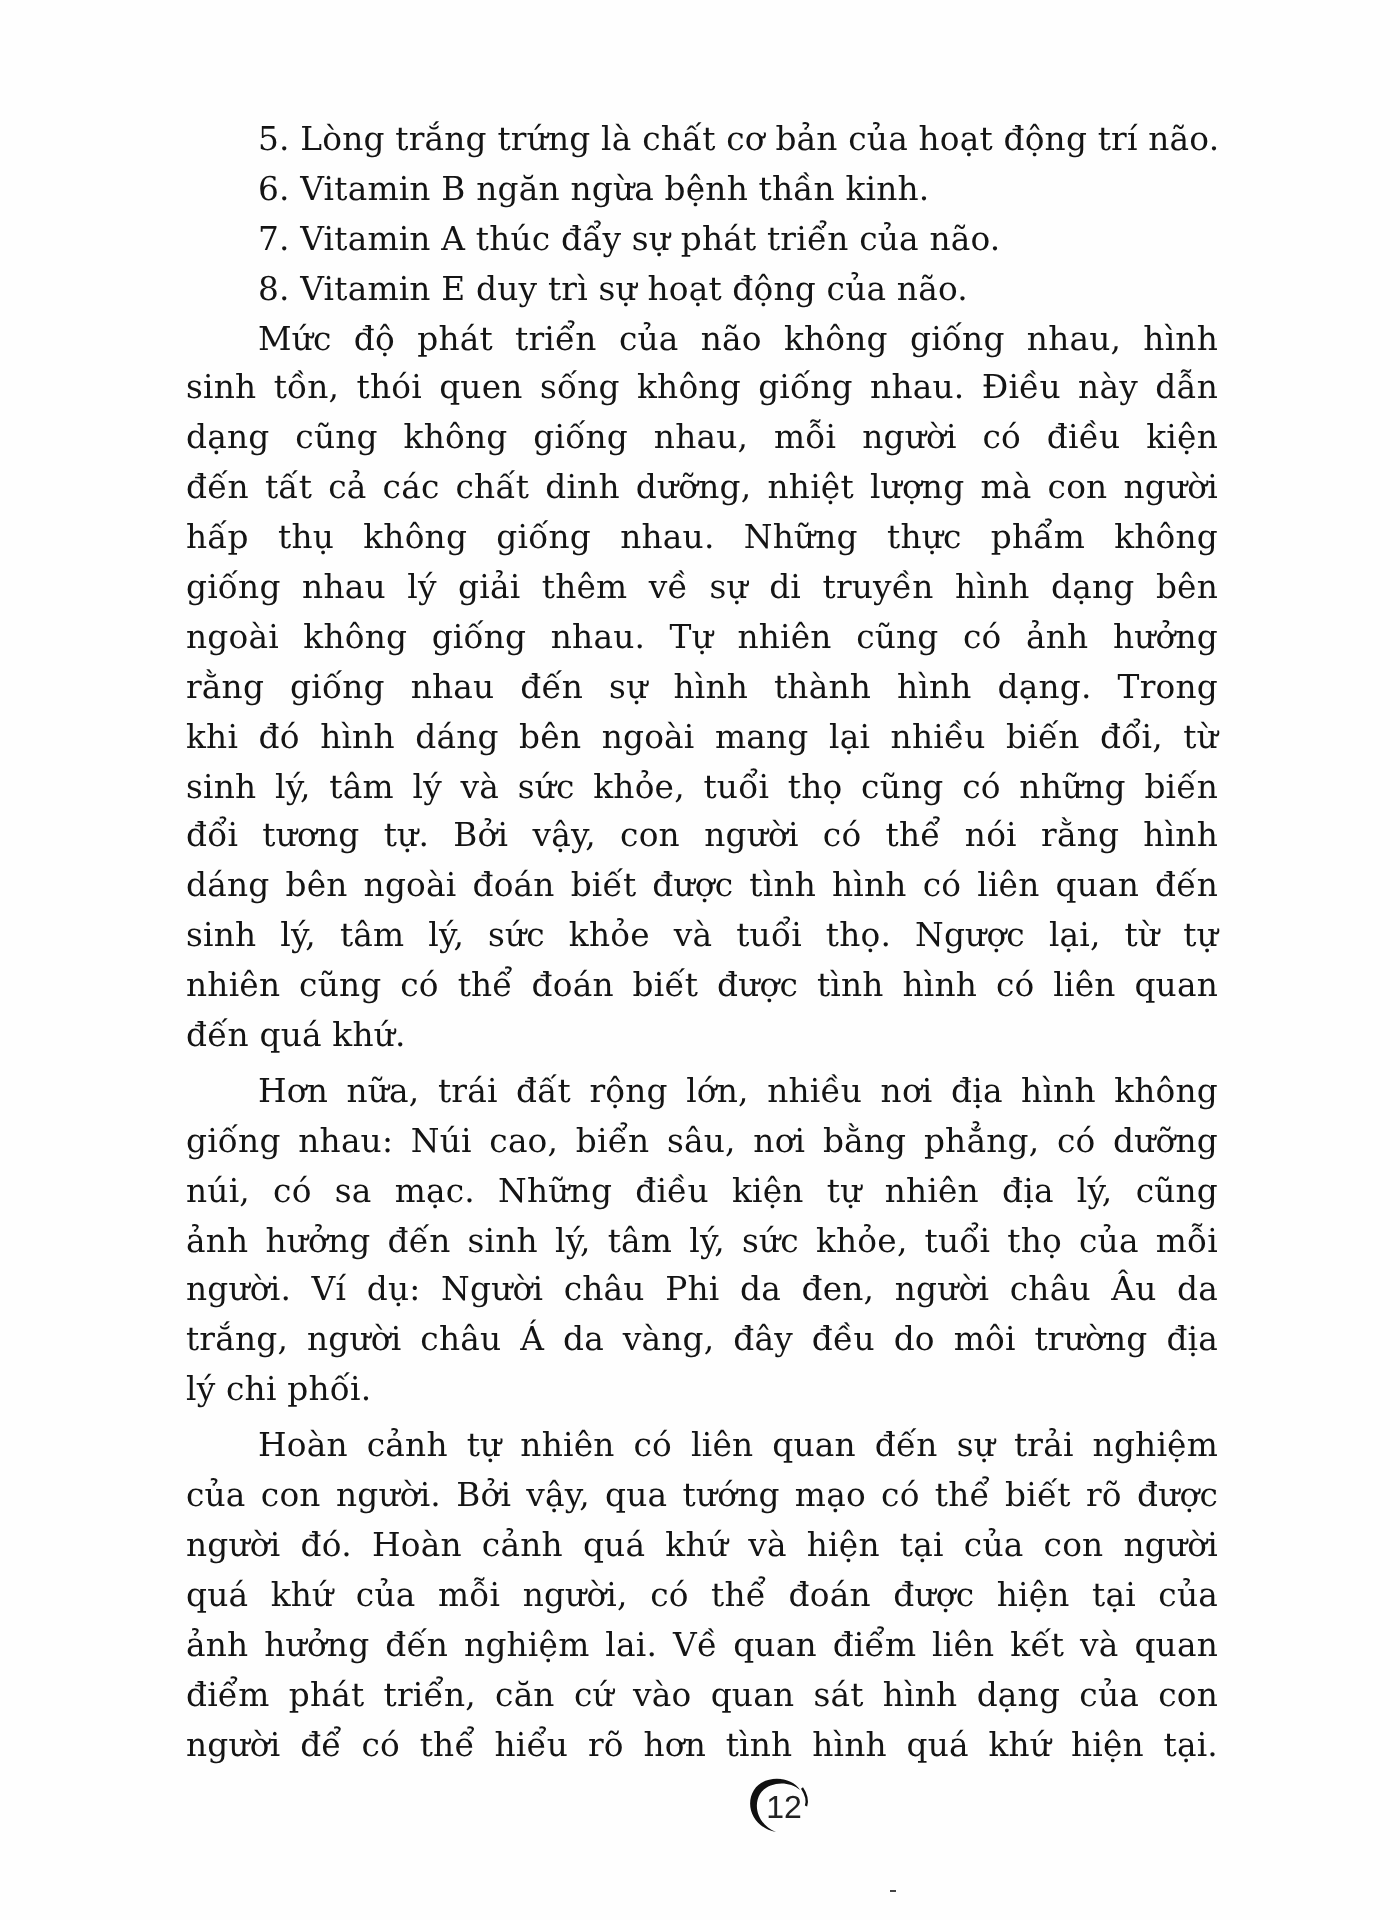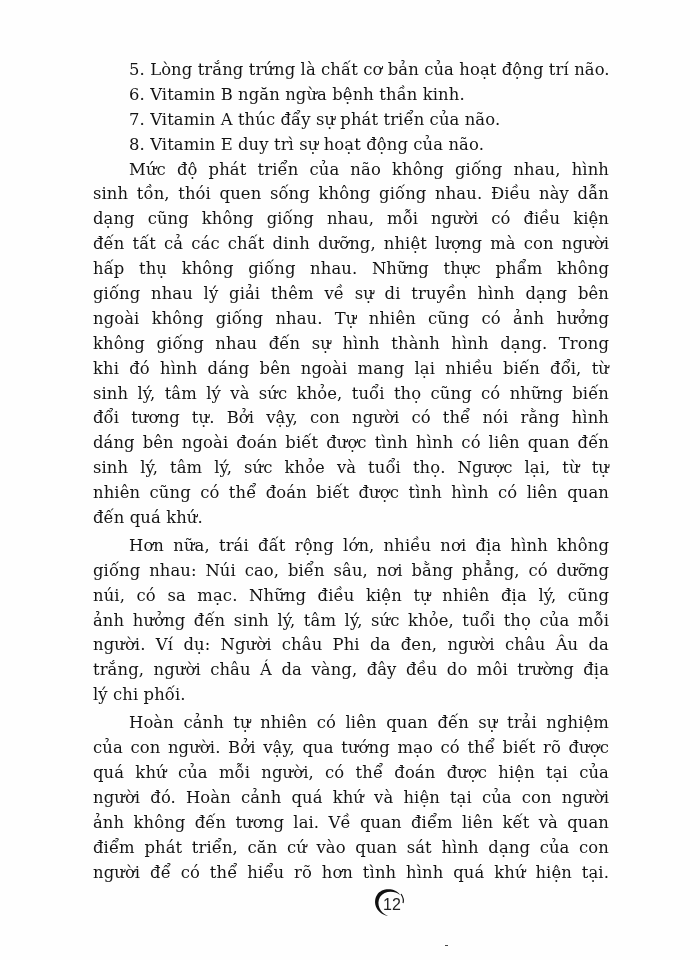--- a/index.html
+++ b/index.html
@@ -50,21 +50,21 @@
     </div>
 
     <div>
       <div class="line indent">Mức độ phát triển của não không giống nhau, hình</div>
       <div class="line">sinh tồn, thói quen sống không giống nhau. Điều này dẫn</div>
       <div class="line">dạng cũng không giống nhau, mỗi người có điều kiện</div>
       <div class="line">đến tất cả các chất dinh dưỡng, nhiệt lượng mà con người</div>
       <div class="line">hấp thụ không giống nhau. Những thực phẩm không</div>
       <div class="line">giống nhau lý giải thêm về sự di truyền hình dạng bên</div>
       <div class="line">ngoài không giống nhau. Tự nhiên cũng có ảnh hưởng</div>
-      <div class="line">không giống nhau đến sự hình thành hình dạng. Trong</div>
+      <div class="line">rằng giống nhau đến sự hình thành hình dạng. Trong</div>
       <div class="line">khi đó hình dáng bên ngoài mang lại nhiều biến đổi, từ</div>
       <div class="line">sinh lý, tâm lý và sức khỏe, tuổi thọ cũng có những biến</div>
       <div class="line">đổi tương tự. Bởi vậy, con người có thể nói rằng hình</div>
       <div class="line">dáng bên ngoài đoán biết được tình hình có liên quan đến</div>
       <div class="line">sinh lý, tâm lý, sức khỏe và tuổi thọ. Ngược lại, từ tự</div>
       <div class="line">nhiên cũng có thể đoán biết được tình hình có liên quan</div>
       <div class="line last">đến quá khứ.</div>
     </div>
 
     <div class="para-gap"></div>
@@ -77,23 +77,23 @@
       <div class="line">người. Ví dụ: Người châu Phi da đen, người châu Âu da</div>
       <div class="line">trắng, người châu Á da vàng, đây đều do môi trường địa</div>
       <div class="line last">lý chi phối.</div>
     </div>
 
     <div class="para-gap"></div>
 
     <div>
       <div class="line indent">Hoàn cảnh tự nhiên có liên quan đến sự trải nghiệm</div>
       <div class="line">của con người. Bởi vậy, qua tướng mạo có thể biết rõ được</div>
+      <div class="line">người đó. Hoàn cảnh quá khứ và hiện tại của con người</div>
       <div class="line">quá khứ của mỗi người, có thể đoán được hiện tại của</div>
-      <div class="line">người đó. Hoàn cảnh quá khứ và hiện tại của con người</div>
-      <div class="line">ảnh không đến tương lai. Về quan điểm liên kết và quan</div>
+      <div class="line">ảnh hưởng đến nghiệm lai. Về quan điểm liên kết và quan</div>
       <div class="line">điểm phát triển, căn cứ vào quan sát hình dạng của con</div>
       <div class="line">người để có thể hiểu rõ hơn tình hình quá khứ hiện tại.</div>
     </div>
   </div>
 
   <div class="page-number-ornament">
     <svg width="40" height="34" viewBox="0 0 40 34">
       <path d="M30 9 C 26 2, 12 1, 7 9 C 2 17, 7 28, 18 30 C 10 27, 6 18, 10 11 C 14 5, 24 4, 30 9 Z" fill="#111"></path>
       <path d="M31 8 C 33 11, 34 14, 33 17" stroke="#111" stroke-width="1.2" fill="none"></path>
     </svg>

